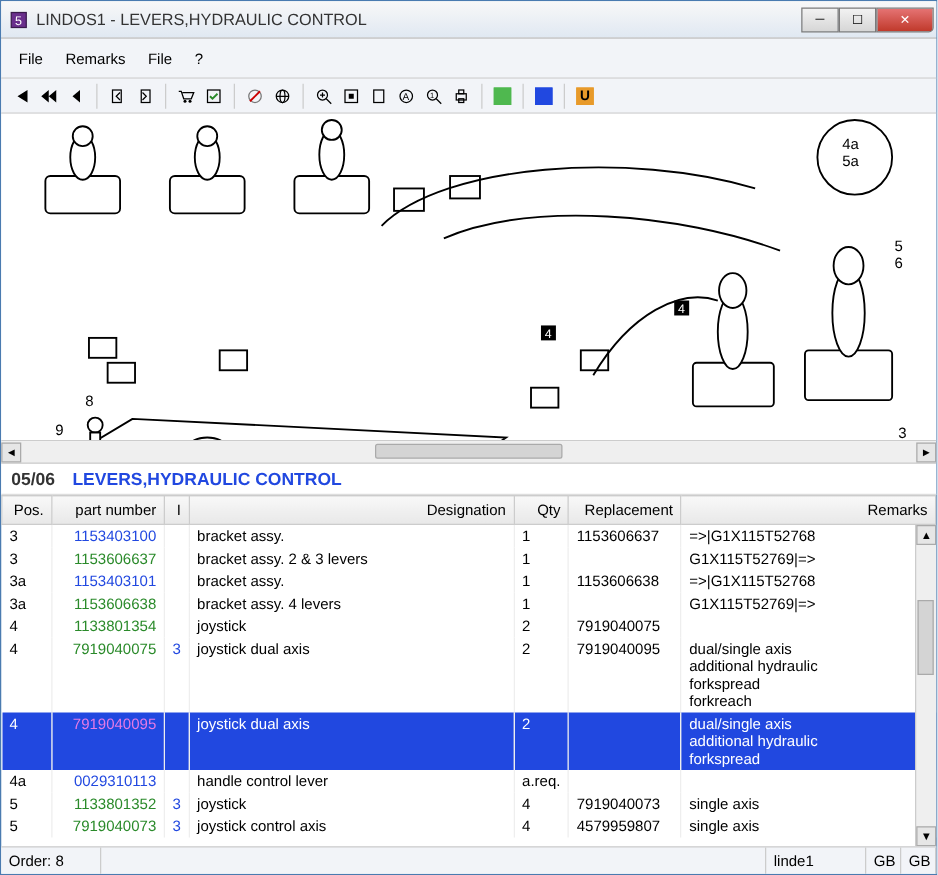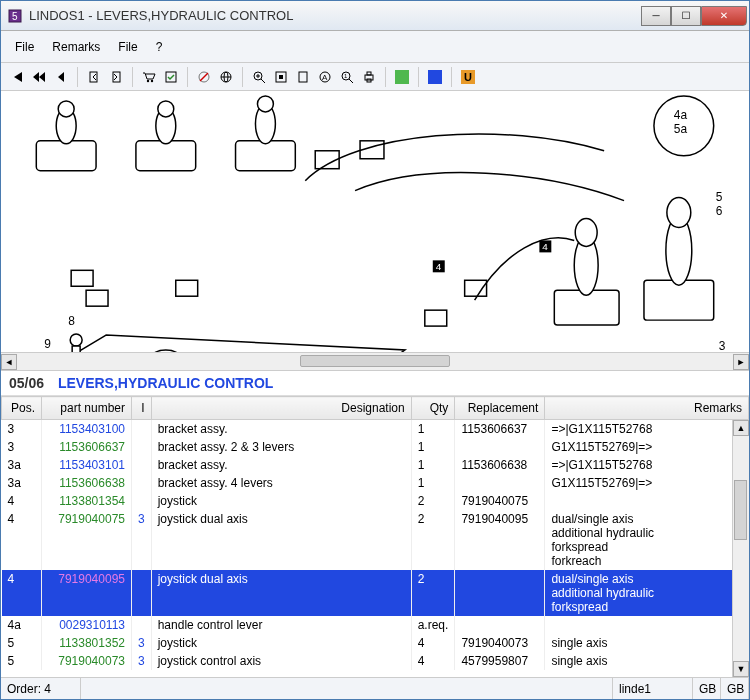--- a/index.html
+++ b/index.html
@@ -381,19 +381,19 @@
         </tbody>
     </table>
     <div class="vscroll">
       <div class="vscroll-btn">▲</div>
       <div class="vscroll-thumb"></div>
       <div class="vscroll-btn" style="position:absolute;bottom:0;width:100%">▼</div>
     </div>
   </div>
 
   <div class="statusbar">
-    <div class="cell" style="width:80px">Order: 4</div>
+    <div class="cell" style="width:80px">Order: 8</div>
     <div class="cell flex"></div>
     <div class="cell" style="width:80px">linde1</div>
     <div class="cell" style="width:28px">GB</div>
     <div class="cell" style="width:28px">GB</div>
   </div>
 </div>
 
 </body></html>

